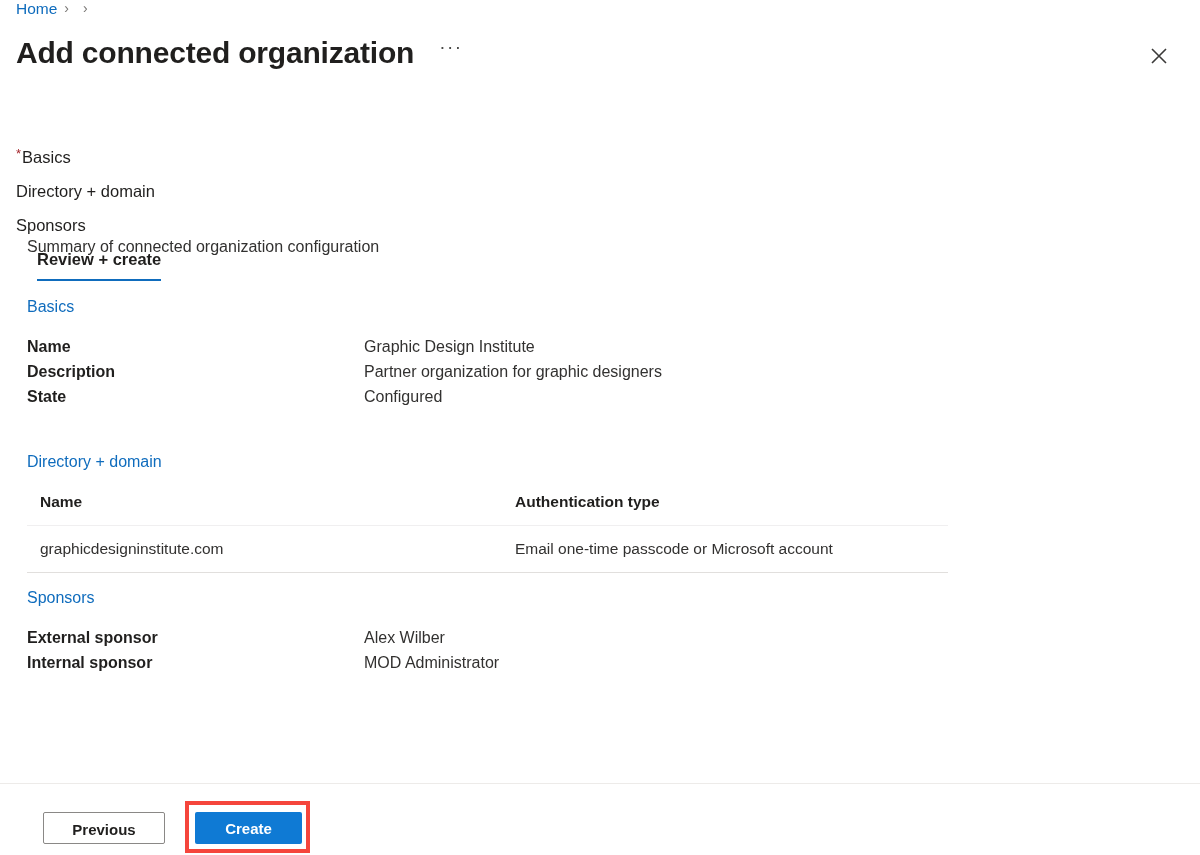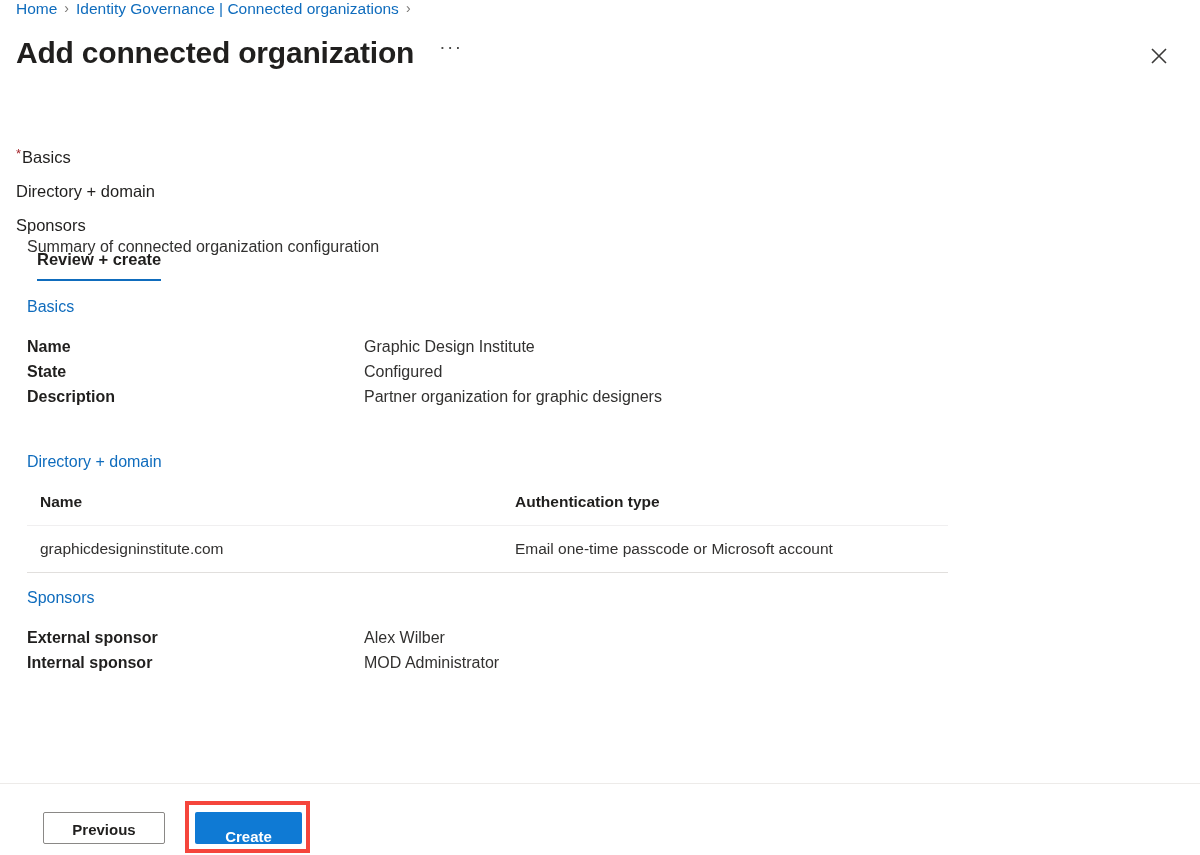--- a/index.html
+++ b/index.html
@@ -240,30 +240,29 @@
     width: 107px;
     height: 32px;
     background: #0f7ad4;
     border: none;
     border-radius: 2px;
     font-family: "Liberation Sans", sans-serif;
     font-size: 15px;
     font-weight: 600;
     color: #ffffff;
     cursor: pointer;
-    padding: 16px;
+    padding: 8px;
   }
 </style>
 </head>
 <body>
 
 <nav class="breadcrumb">
   <span class="crumb-link">Home</span>
   <span class="crumb-sep">›</span>
-  <span class="crumb-link">Identity Governance | Connected organizations</span>
   <span class="crumb-sep">›</span>
 </nav>
 
 <div class="title-row">
   <h1 class="page-title">Add connected organization</h1>
   <span class="title-ellipsis">···</span>
 </div>
 
 <button class="close-btn">
   <svg width="18" height="18" viewBox="0 0 18 18">
@@ -292,26 +291,26 @@
 
   <div class="block block-basics">
     <span class="section-link">Basics</span>
     <table class="kv-table">
       <tbody>
         <tr class="kv-row">
           <td class="kv-key">Name</td>
           <td class="kv-val">Graphic Design Institute</td>
         </tr>
         <tr class="kv-row">
+          <td class="kv-key">Description</td>
+          <td class="kv-val">Partner organization for graphic designers</td>
+        </tr>
+        <tr class="kv-row">
           <td class="kv-key">State</td>
           <td class="kv-val">Configured</td>
-        </tr>
-        <tr class="kv-row">
-          <td class="kv-key">Description</td>
-          <td class="kv-val">Partner organization for graphic designers</td>
         </tr>
       </tbody>
     </table>
   </div>
 
   <div class="block block-dir">
     <span class="section-link">Directory + domain</span>
     <table class="grid">
       <thead>
         <tr>

